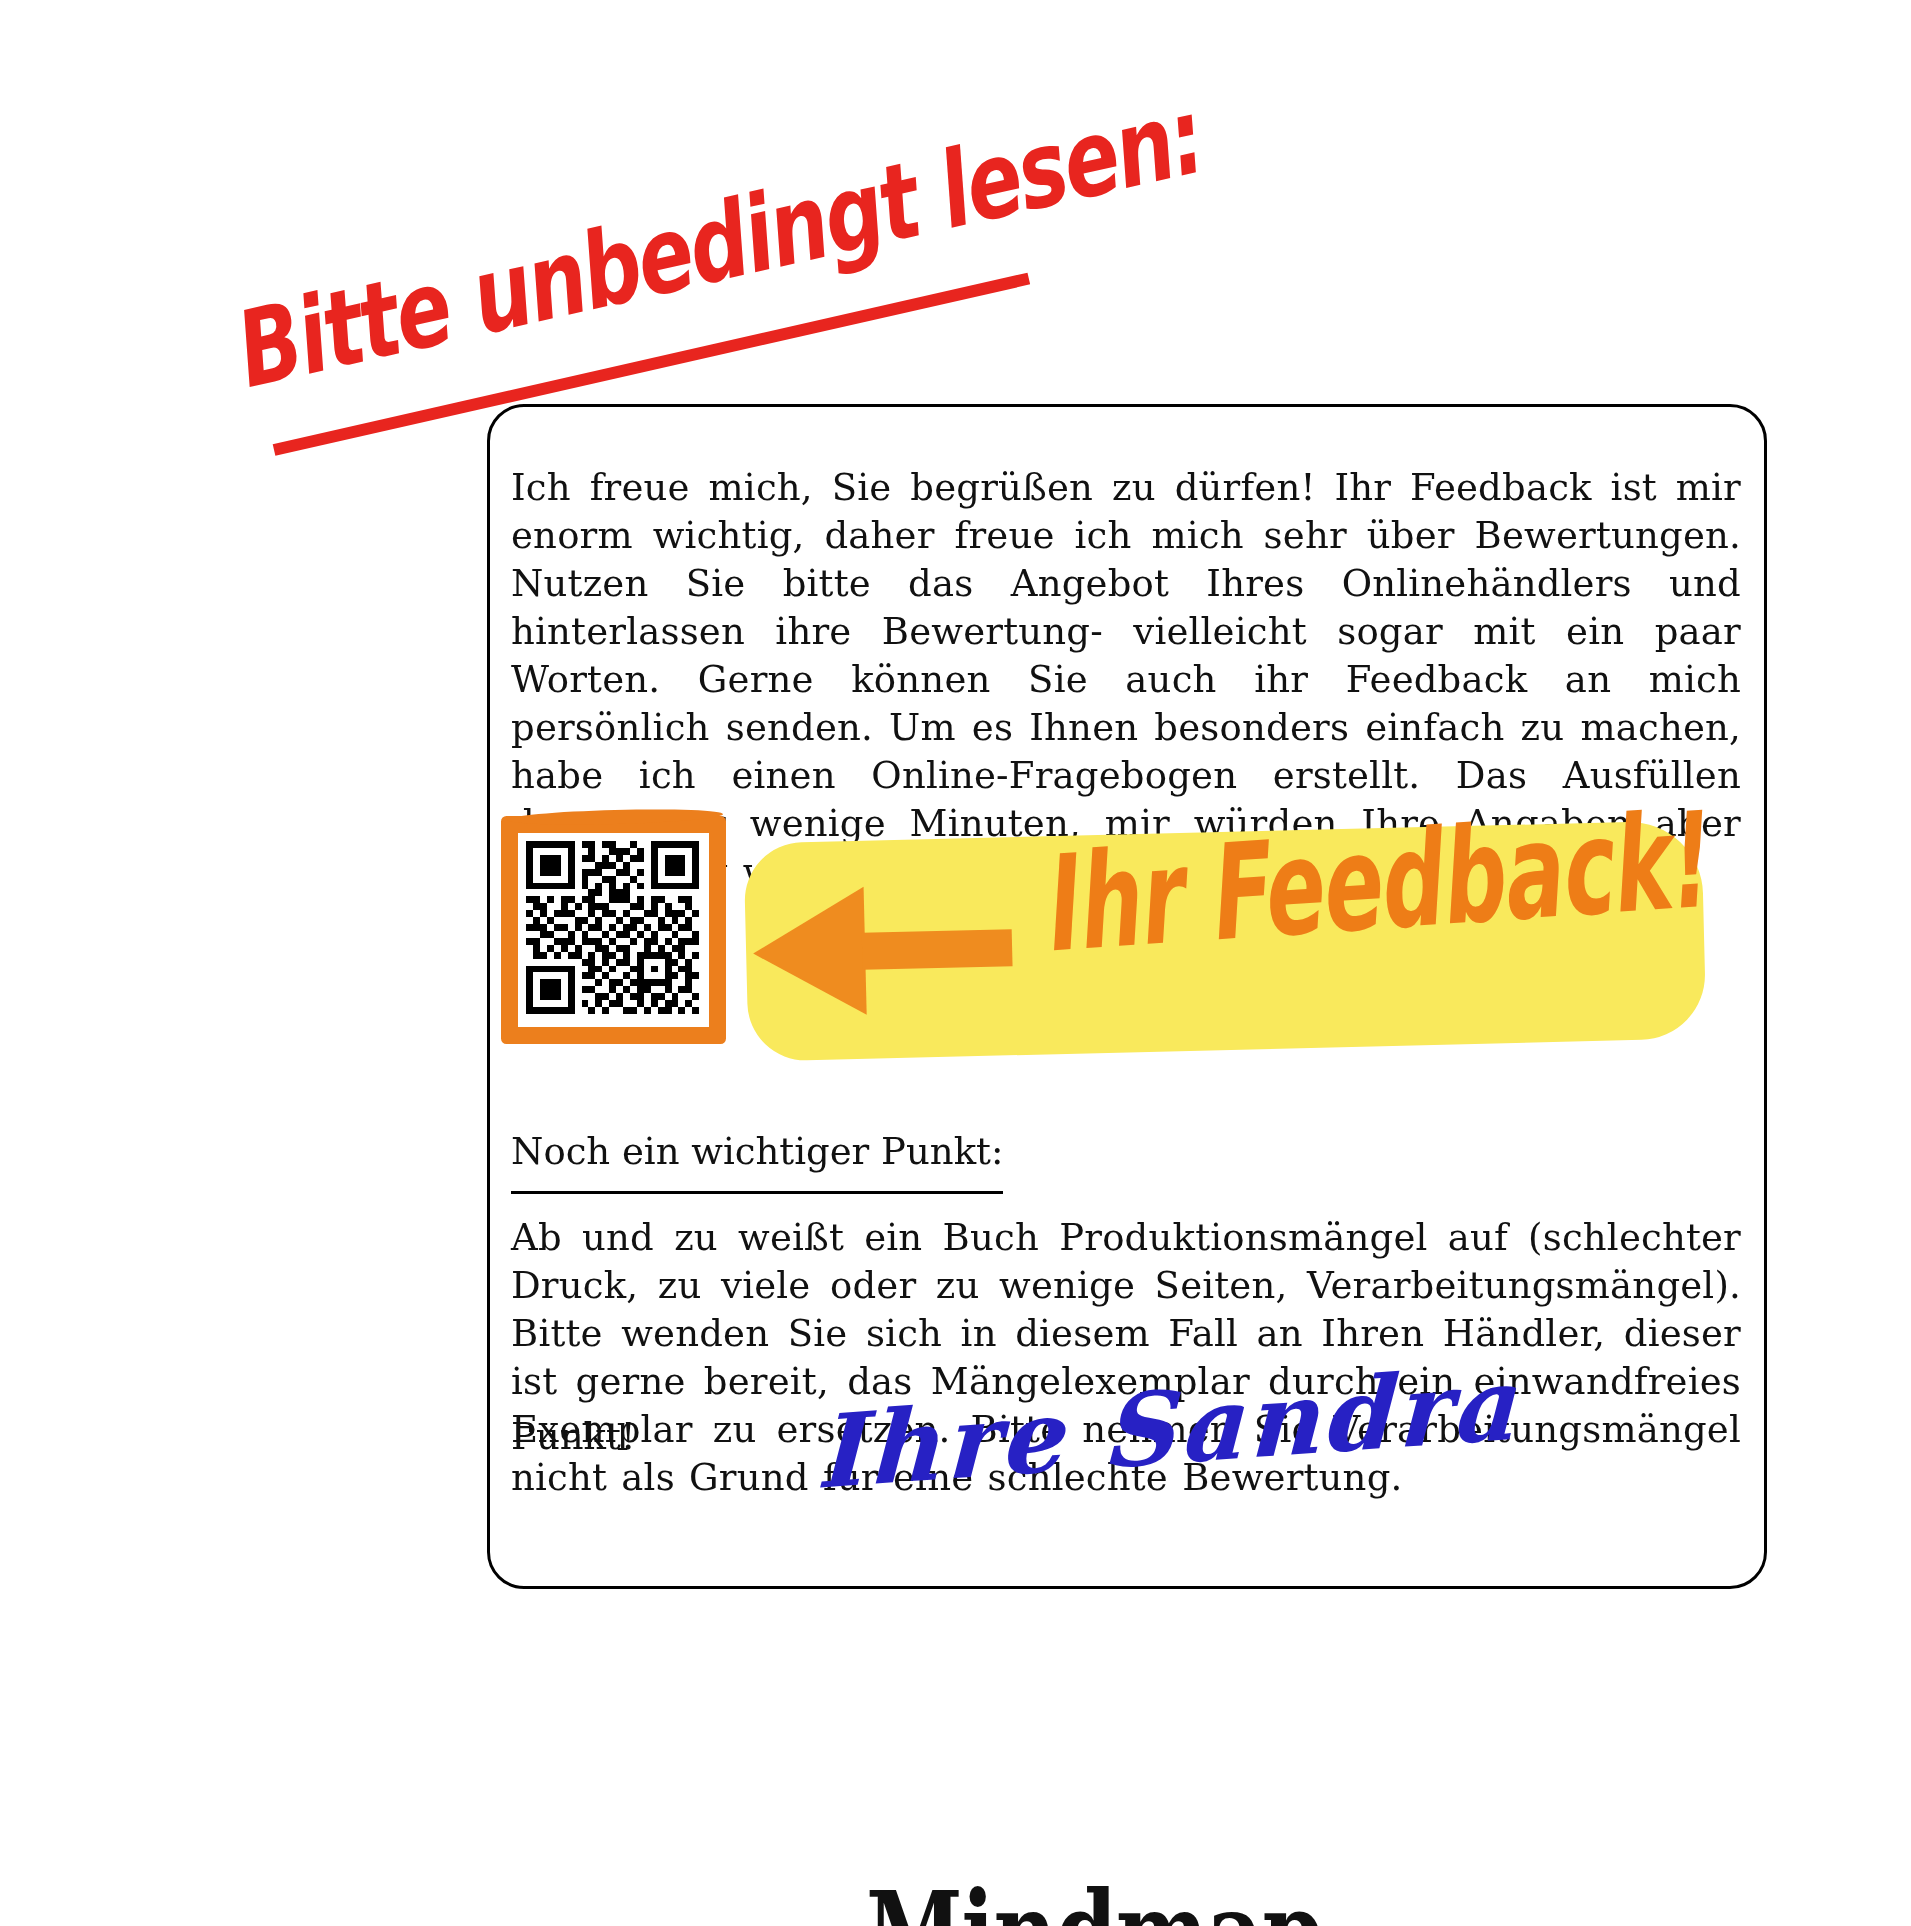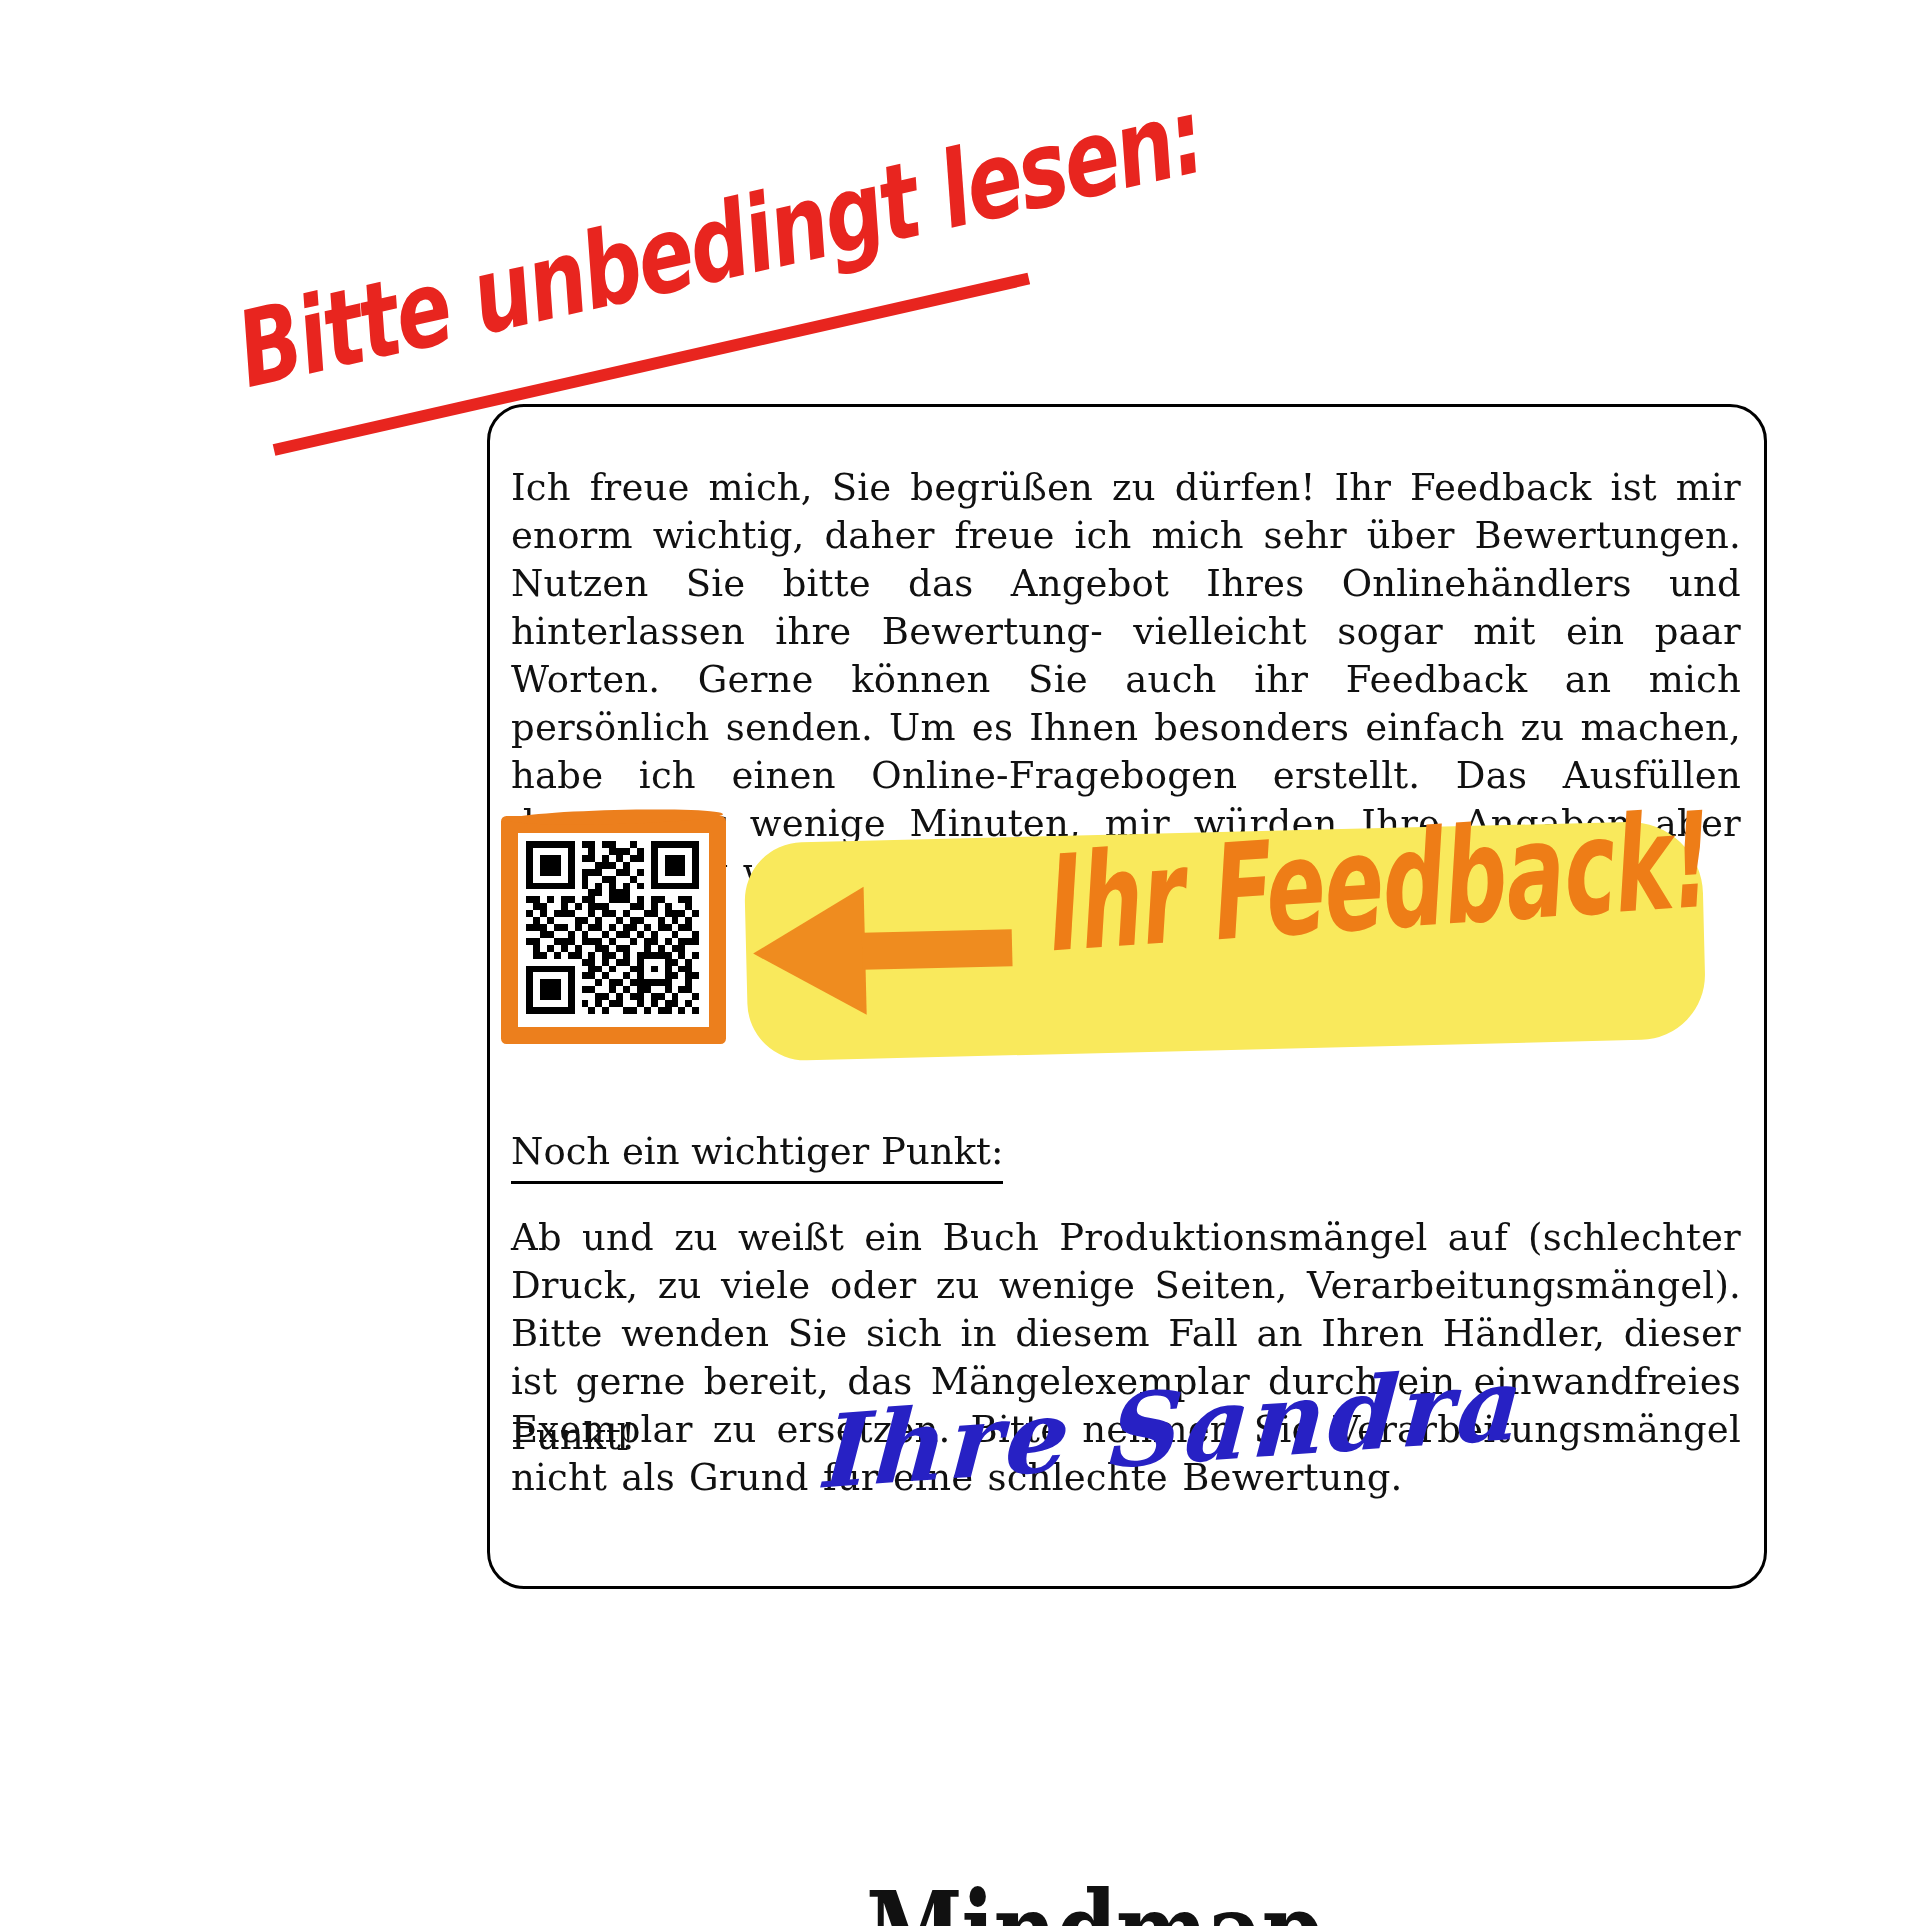--- a/index.html
+++ b/index.html
@@ -14,21 +14,21 @@
   .headline-underline{position:absolute;left:274px;top:444px;width:774px;height:11.6px;
             transform:rotate(-12.8deg);transform-origin:0% 50%;}
 
   
   .info-box{position:absolute;left:487px;top:404px;width:1280px;height:1185px;
             box-sizing:border-box;border:3.1px solid #000;border-radius:37px;background:#fff;}
   .para{position:absolute;left:21px;width:1230px;font-size:37px;line-height:48px;
         text-align:justify;letter-spacing:0.2px;word-spacing:2.3px;}
   .para1{top:20px;}
   .heading2{position:absolute;left:21px;top:721px;font-size:37px;line-height:48px;}
-  .heading2 span{border-bottom:3.5px solid #000;padding-bottom:8px;}
+  .heading2 span{border-bottom:3.5px solid #000;padding-bottom:18px;}
   .para2{top:770px;}
   .danke{position:absolute;left:21px;top:1006px;font-size:37px;line-height:48px;}
 
   
   .qr-frame{position:absolute;left:11.2px;top:409px;width:225px;height:228px;
             box-sizing:border-box;border:17.7px solid #ec7f1d;border-radius:5.4px;
             background:#fff;padding:8px;}
   .qr-frame:before{content:"";position:absolute;left:-11.6px;top:-23px;width:216px;height:14px;
             background:#ec7f1d;border-radius:50%;transform:rotate(-1.5deg);}
   .qr-grid{width:173px;height:173px;display:grid;

